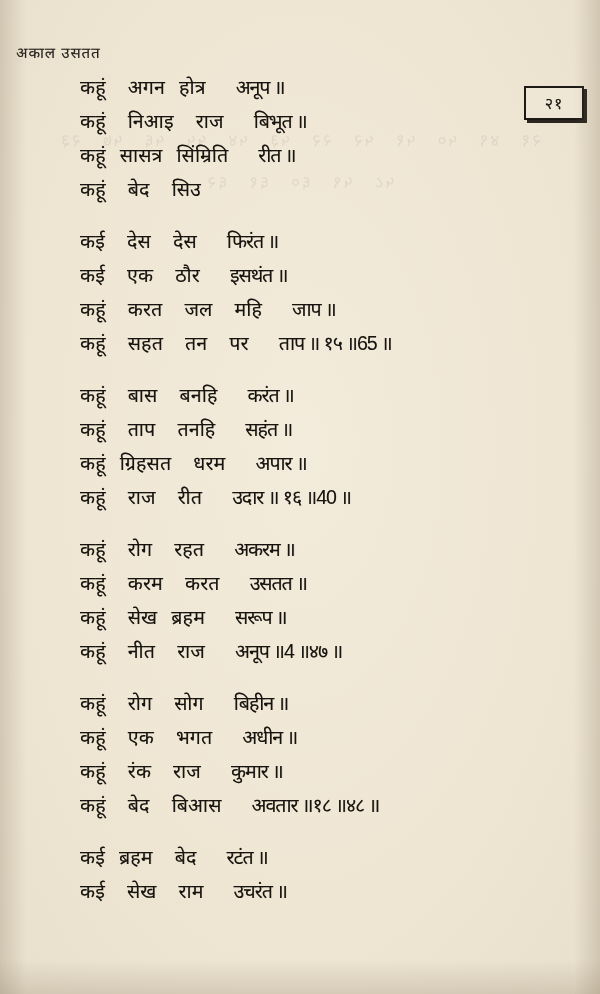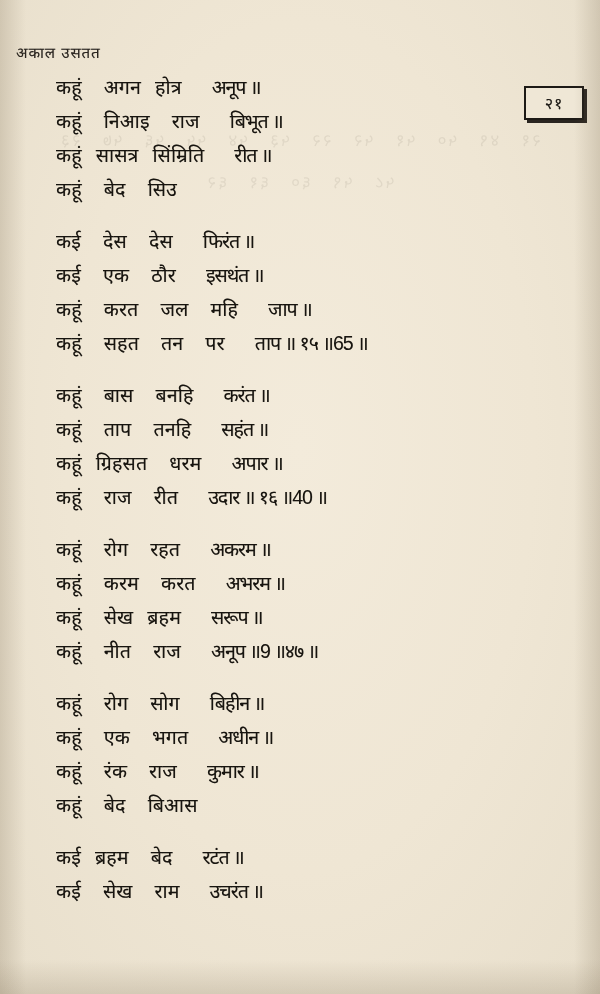--- a/index.html
+++ b/index.html
@@ -86,20 +86,21 @@
     display: flex;
     align-items: baseline;
     justify-content: flex-start;
     font-size: 19.5px;
     line-height: 1.0;
     color: #17140f;
     height: 34px;
     padding-left: 56px;
     box-sizing: border-box;
     letter-spacing: 0.2px;
+    margin-left: 24px;
   }
   .w {
     display: inline-block;
     white-space: nowrap;
   }
   .gap {
     display: inline-block;
     width: 22px;
   }
   .gap-sm { width: 14px; }
@@ -272,39 +273,39 @@
           <span class="gap gap-lg"></span>
           <span class="w dandi">अकरम ॥</span>
         </div>
         <div class="line">
           <span class="w">कहूं</span>
           <span class="gap"></span>
           <span class="w">करम</span>
           <span class="gap"></span>
           <span class="w">करत</span>
           <span class="gap gap-lg"></span>
-          <span class="w dandi">अभरम ॥</span>
+          <span class="w dandi">उसतत ॥</span>
         </div>
         <div class="line">
           <span class="w">कहूं</span>
           <span class="gap"></span>
           <span class="w">सेख</span>
           <span class="gap gap-sm"></span>
           <span class="w">ब्रहम</span>
           <span class="gap gap-lg"></span>
           <span class="w dandi">सरूप ॥</span>
         </div>
         <div class="line">
           <span class="w">कहूं</span>
           <span class="gap"></span>
           <span class="w">नीत</span>
           <span class="gap"></span>
           <span class="w">राज</span>
           <span class="gap gap-lg"></span>
-          <span class="w dandi">अनूप ॥9 ॥४७ ॥</span>
+          <span class="w dandi">अनूप ॥4 ॥४७ ॥</span>
         </div>
       </div>
       <div class="stanza">
         <div class="line">
           <span class="w">कहूं</span>
           <span class="gap"></span>
           <span class="w">रोग</span>
           <span class="gap"></span>
           <span class="w">सोग</span>
           <span class="gap gap-lg"></span>
@@ -328,20 +329,21 @@
           <span class="gap gap-lg"></span>
           <span class="w dandi">कुमार ॥</span>
         </div>
         <div class="line">
           <span class="w">कहूं</span>
           <span class="gap"></span>
           <span class="w">बेद</span>
           <span class="gap"></span>
           <span class="w">बिआस</span>
           <span class="gap gap-lg"></span>
+          <span class="w dandi">अवतार ॥१८ ॥४८ ॥</span>
         </div>
       </div>
       <div class="stanza">
         <div class="line">
           <span class="w">कई</span>
           <span class="gap gap-sm"></span>
           <span class="w">ब्रहम</span>
           <span class="gap"></span>
           <span class="w">बेद</span>
           <span class="gap gap-lg"></span>

